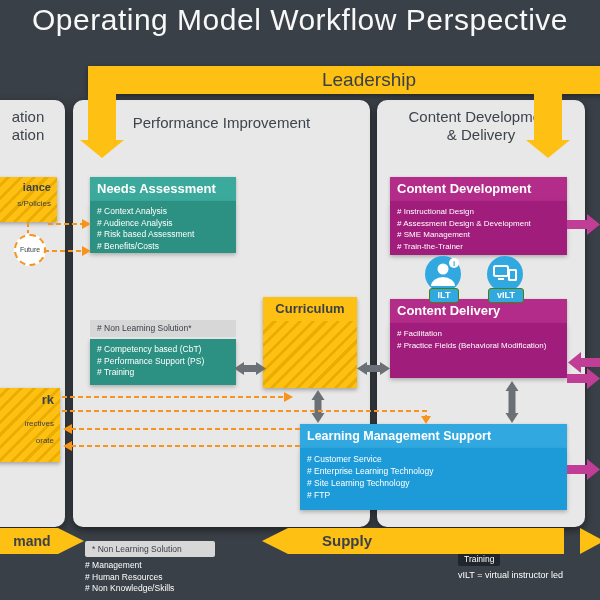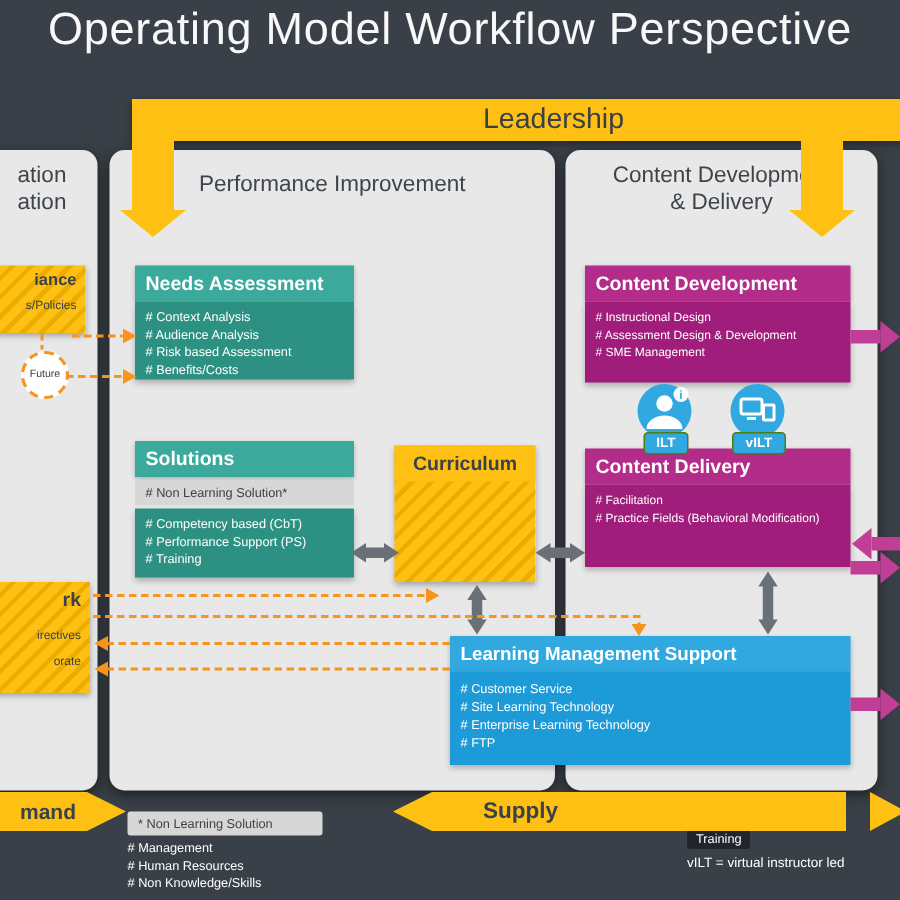--- a/index.html
+++ b/index.html
@@ -76,37 +76,37 @@
   </div>
 
   <div class="bhead tealH" style="left:90px;top:177px;width:146px;height:24px;">Needs Assessment</div>
   <div class="bbody tealB" style="left:90px;top:201px;width:146px;height:52px;">
     <div class="bi"># Context Analysis</div>
     <div class="bi"># Audience Analysis</div>
     <div class="bi"># Risk based Assessment</div>
     <div class="bi"># Benefits/Costs</div>
   </div>
 
-  <div class="bhead tealH" style="left:90px;top:294px;width:146px;height:24px;">Solutions</div>
   <div class="note" style="left:90px;top:320px;width:146px;height:17px;"># Non Learning Solution*</div>
   <div class="bbody tealB" style="left:90px;top:339px;width:146px;height:46px;">
     <div class="bi"># Competency based (CbT)</div>
     <div class="bi"># Performance Support (PS)</div>
     <div class="bi"># Training</div>
   </div>
 
   <div class="abs hatch z3" style="left:263px;top:297px;width:94px;height:91px;box-shadow:0 2px 4px rgba(0,0,0,.3);">
     <div class="ylw darkTxt" style="height:24px;line-height:24px;text-align:center;font-size:13px;font-weight:bold;">Curriculum</div>
   </div>
 
   <div class="bhead magH" style="left:390px;top:177px;width:177px;height:24px;">Content Development</div>
   <div class="bbody magB" style="left:390px;top:201px;width:177px;height:54px;">
     <div class="bi"># Instructional Design</div>
     <div class="bi"># Assessment Design &amp; Development</div>
     <div class="bi"># SME Management</div>
+    <div class="bi"># Train-the-Trainer</div>
   </div>
 
   <svg class="abs z4" style="left:424px;top:255px;" width="38" height="38">
     <circle cx="19" cy="19" r="18" fill="#31A9E0"></circle>
     <circle cx="19" cy="14" r="5.5" fill="#fff"></circle>
     <path d="M7 31 a12 9 0 0 1 24 0 Z" fill="#fff"></path>
     <circle cx="30" cy="8" r="5" fill="#fff"></circle>
     <text x="30" y="11" font-size="8" fill="#31A9E0" text-anchor="middle" font-weight="bold">i</text>
   </svg>
   <div class="chip z5" style="left:429px;top:288px;width:28px;height:13px;">ILT</div>
@@ -121,22 +121,22 @@
 
   <div class="bhead magH" style="left:390px;top:299px;width:177px;height:24px;">Content Delivery</div>
   <div class="bbody magB" style="left:390px;top:323px;width:177px;height:55px;">
     <div class="bi"># Facilitation</div>
     <div class="bi"># Practice Fields (Behavioral Modification)</div>
   </div>
 
   <div class="bhead bluH z4" style="left:300px;top:424px;width:267px;height:24px;font-size:12.5px;">Learning Management Support</div>
   <div class="bbody bluB z4" style="left:300px;top:448px;width:267px;height:62px;">
     <div class="bi"># Customer Service</div>
+    <div class="bi"># Enterprise Learning Technology</div>
     <div class="bi"># Site Learning Technology</div>
-    <div class="bi"># Enterprise Learning Technology</div>
     <div class="bi"># FTP</div>
   </div>
 
   <div class="abs ylw z4" style="left:-20px;top:528px;width:78px;height:26px;text-align:center;line-height:26px;font-size:14px;font-weight:bold;">
     <span class="darkTxt" style="padding-left:26px;">mand</span>
   </div>
   <div class="tri z4" style="left:58px;top:528px;border-top:13px solid transparent;border-bottom:13px solid transparent;border-left:26px solid #FDC013;"></div>
 
   <div class="tri z4" style="left:262px;top:528px;border-top:13px solid transparent;border-bottom:13px solid transparent;border-right:26px solid #FDC013;"></div>
   <div class="abs ylw z4" style="left:288px;top:528px;width:276px;height:26px;">

